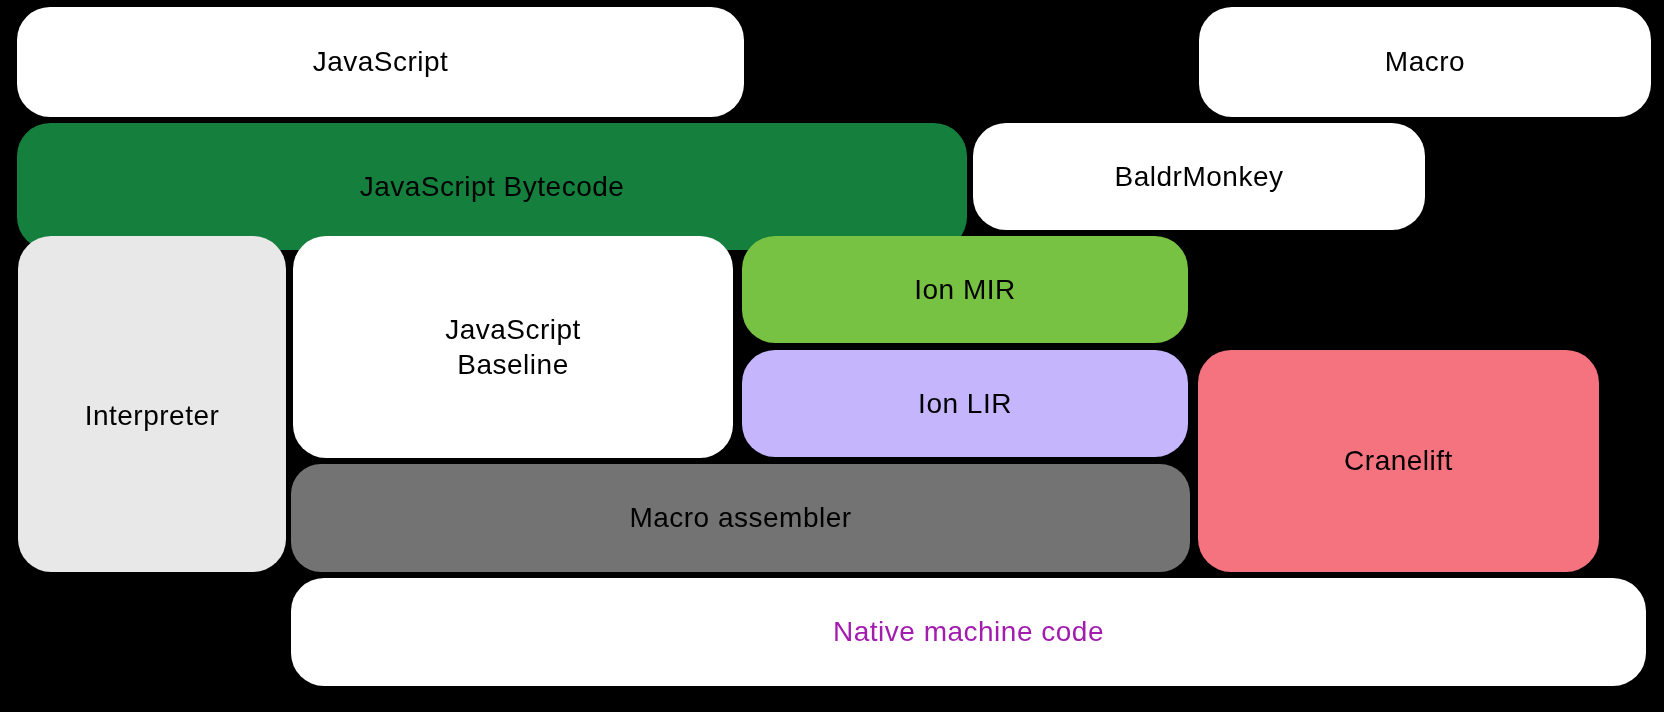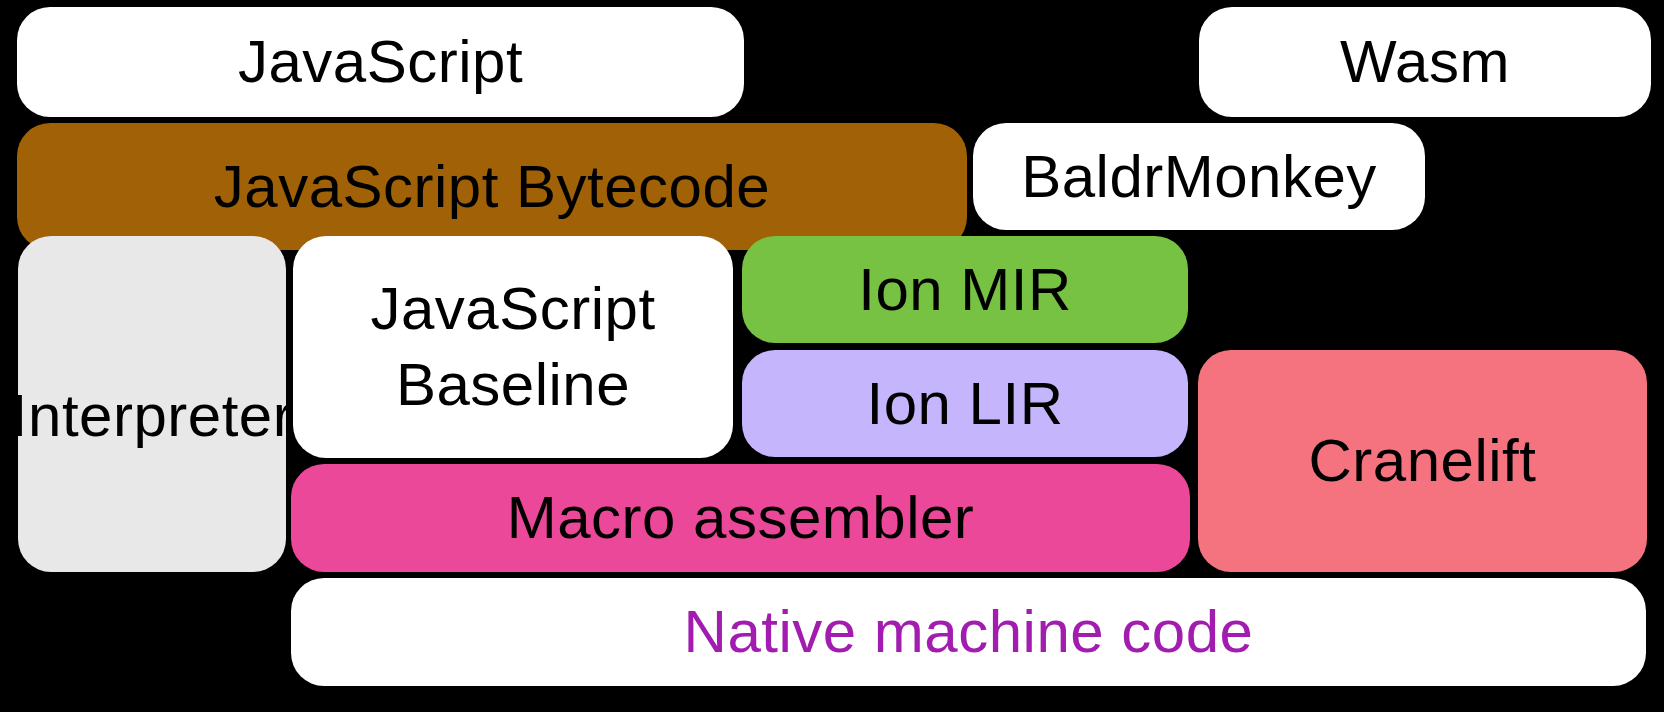--- a/index.html
+++ b/index.html
@@ -18,59 +18,59 @@
   }
   .node {
     position: absolute;
     border-radius: 33px;
     display: flex;
     align-items: center;
     justify-content: center;
     box-sizing: border-box;
   }
   .node-label {
-    font-size: 60px;
+    font-size: 28px;
     line-height: 1.26;
     color: #000000;
     text-align: center;
     white-space: pre-line;
     letter-spacing: 0.5px;
   }
 </style>
 </head>
 <body style="background: rgb(0, 0, 0);">
 
 <div id="diagram" style="width: 1664px; height: 712px; background: rgb(0, 0, 0);">
     <div class="node" style="left: 17px; top: 7px; width: 727px; height: 110px; background: rgb(255, 255, 255);">
       <span class="node-label" style="color: rgb(0, 0, 0);">JavaScript</span>
     </div>
     <div class="node" style="left: 1199px; top: 7px; width: 452px; height: 110px; background: rgb(255, 255, 255);">
-      <span class="node-label" style="color: rgb(0, 0, 0);">Wasm</span>
+      <span class="node-label" style="color: rgb(0, 0, 0);">Macro</span>
     </div>
-    <div class="node" style="left: 17px; top: 123px; width: 950px; height: 127px; background: #a16207;">
+    <div class="node" style="left: 17px; top: 123px; width: 950px; height: 127px; background: #15803d;">
       <span class="node-label" style="color: rgb(0, 0, 0);">JavaScript Bytecode</span>
     </div>
     <div class="node" style="left: 973px; top: 123px; width: 452px; height: 107px; background: rgb(255, 255, 255);">
       <span class="node-label" style="color: rgb(0, 0, 0);">BaldrMonkey</span>
     </div>
     <div class="node" style="left: 18px; top: 236px; width: 268px; height: 336px; background: rgb(232, 232, 232);">
       <span class="node-label" style="color: rgb(0, 0, 0); margin-top: 23px;">Interpreter</span>
     </div>
     <div class="node" style="left: 293px; top: 236px; width: 440px; height: 222px; background: rgb(255, 255, 255);">
       <span class="node-label" style="color: rgb(0, 0, 0);">JavaScript
 Baseline</span>
     </div>
     <div class="node" style="left: 742px; top: 236px; width: 446px; height: 107px; background: rgb(119, 193, 67);">
       <span class="node-label" style="color: rgb(0, 0, 0);">Ion MIR</span>
     </div>
     <div class="node" style="left: 742px; top: 350px; width: 446px; height: 107px; background: #c4b5fd;">
       <span class="node-label" style="color: rgb(0, 0, 0);">Ion LIR</span>
     </div>
-    <div class="node" style="left: 1198px; top: 350px; width: 449px; height: 222px; background: rgb(244, 115, 127);">
+    <div class="node" style="left: 1198px; top: 350px; width: 401px; height: 222px; background: rgb(244, 115, 127);">
       <span class="node-label" style="color: rgb(0, 0, 0);">Cranelift</span>
     </div>
-    <div class="node" style="left: 291px; top: 464px; width: 899px; height: 108px; background: #ec4899;">
+    <div class="node" style="left: 291px; top: 464px; width: 899px; height: 108px; background: #737373; border-radius: 30px;">
       <span class="node-label" style="color: rgb(0, 0, 0);">Macro assembler</span>
     </div>
     <div class="node" style="left: 291px; top: 578px; width: 1355px; height: 108px; background: rgb(255, 255, 255);">
       <span class="node-label" style="color: #a21caf;">Native machine code</span>
     </div>
   </div>
 
 </body></html>

